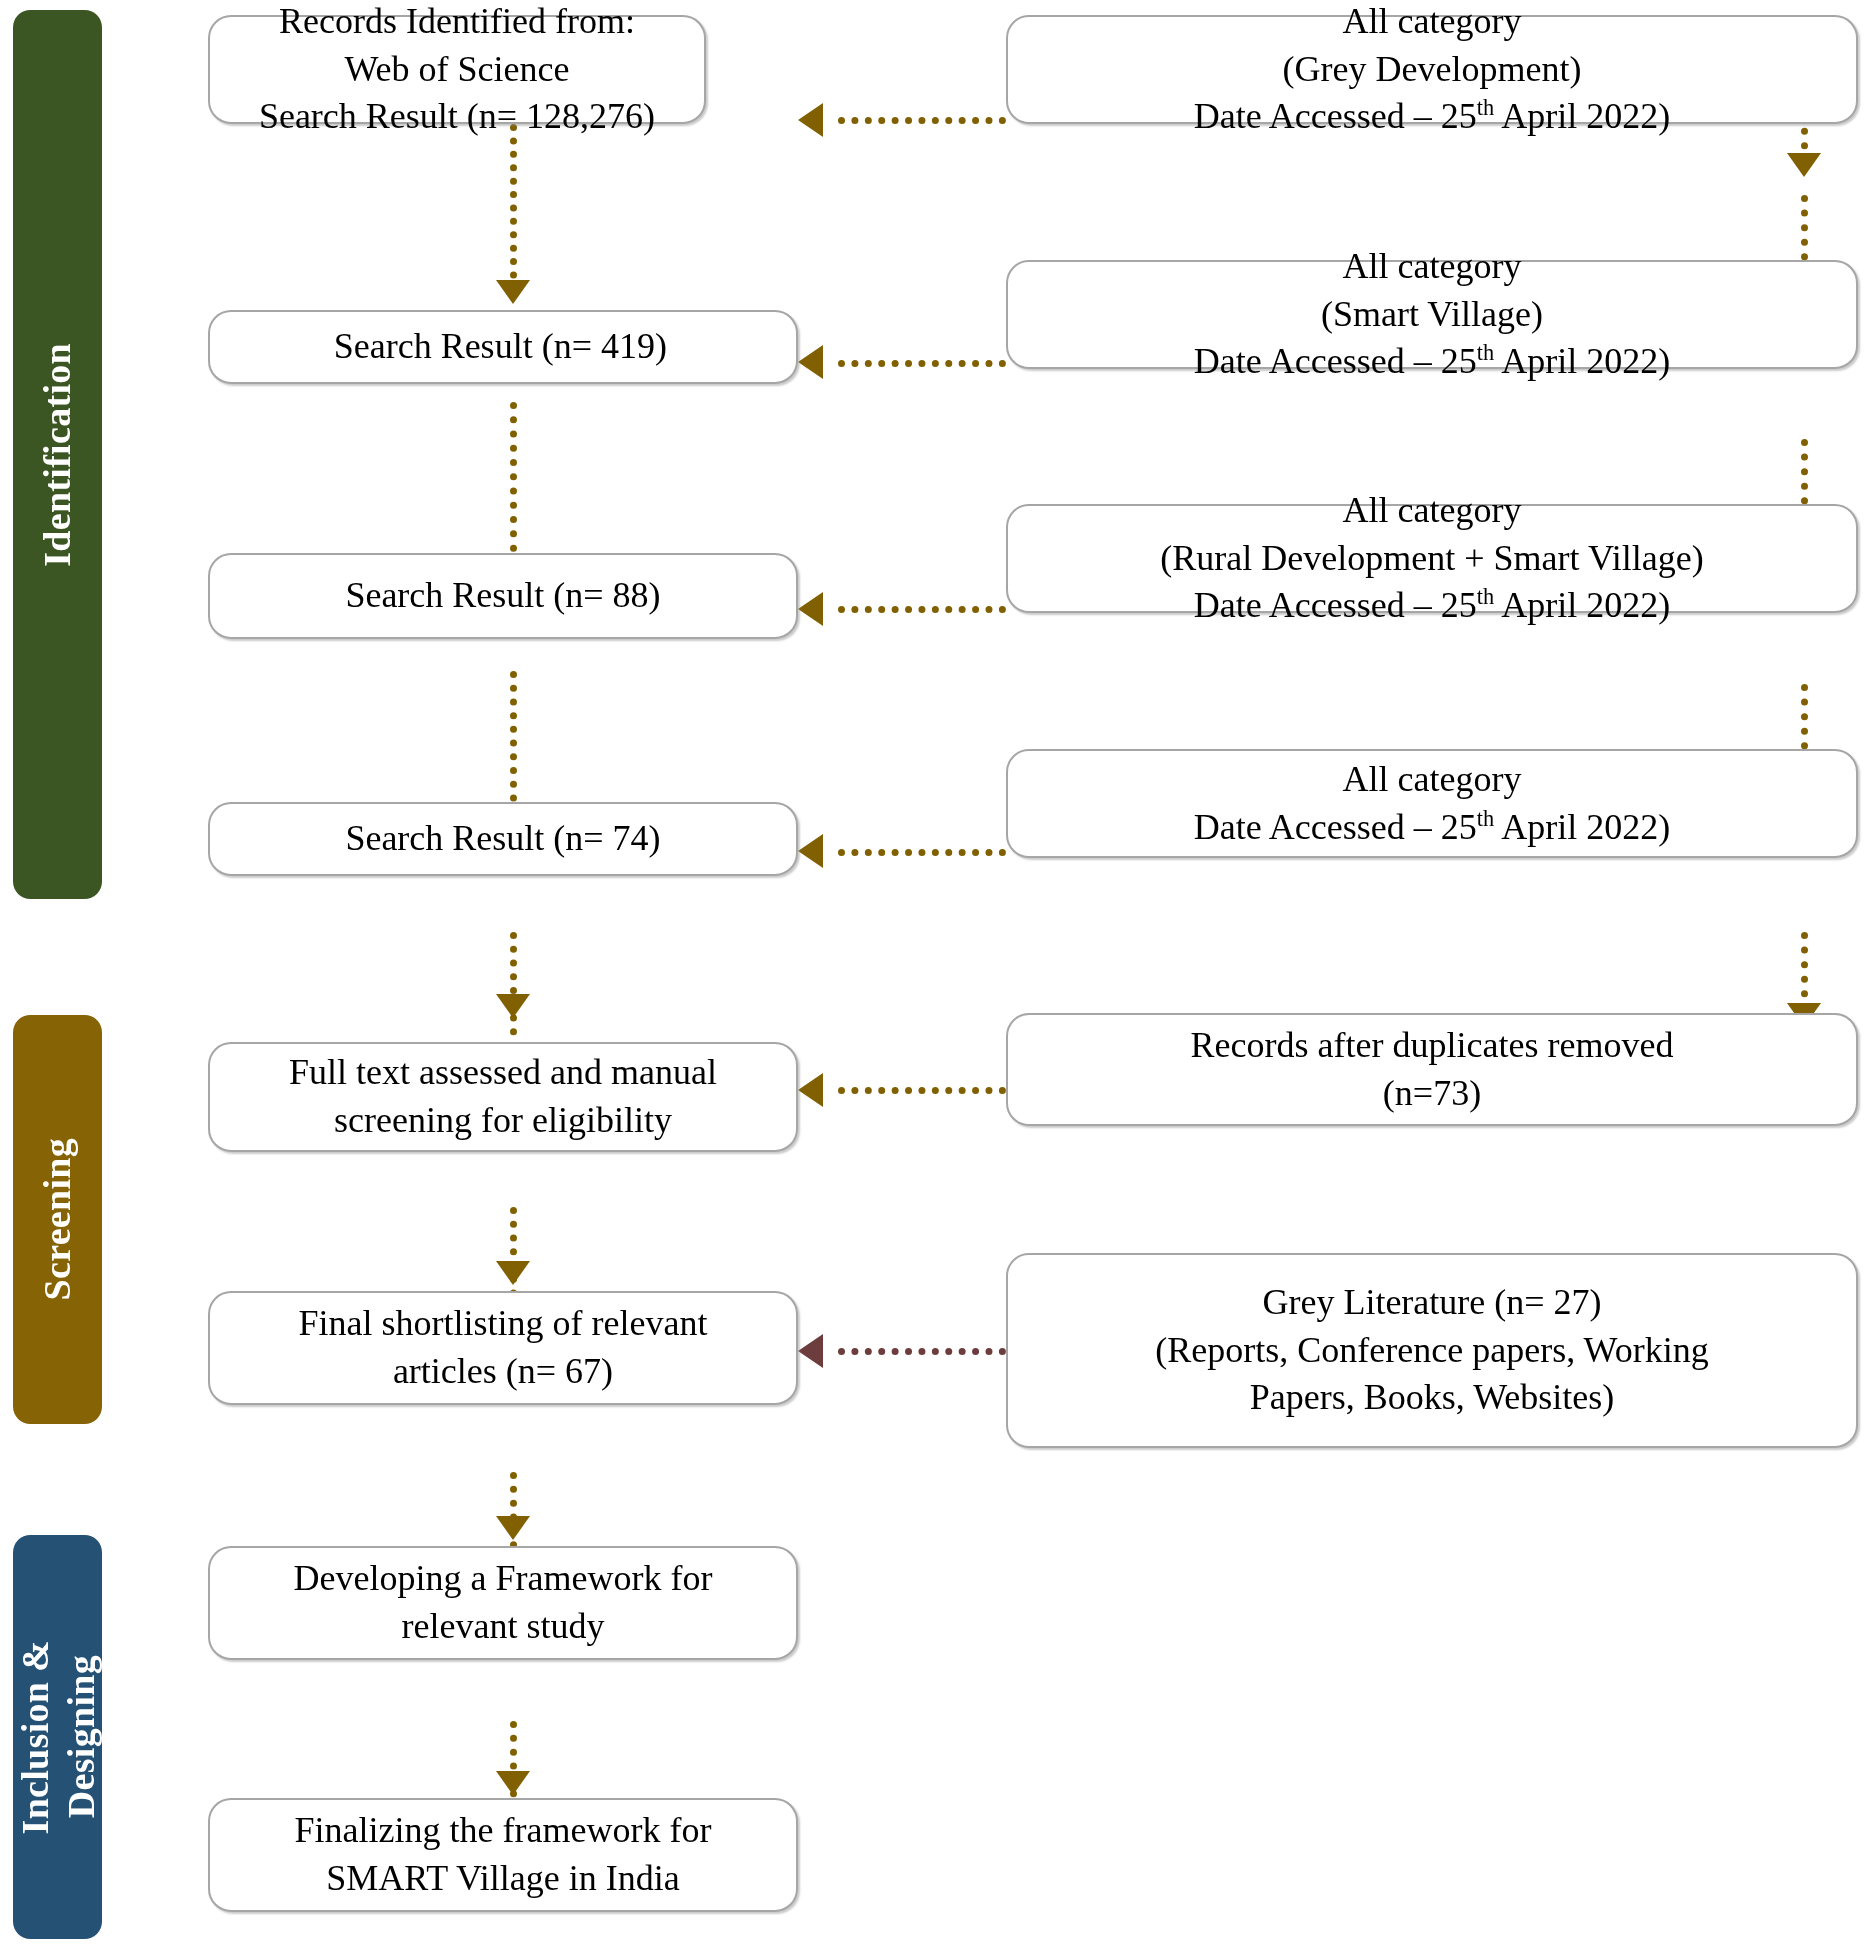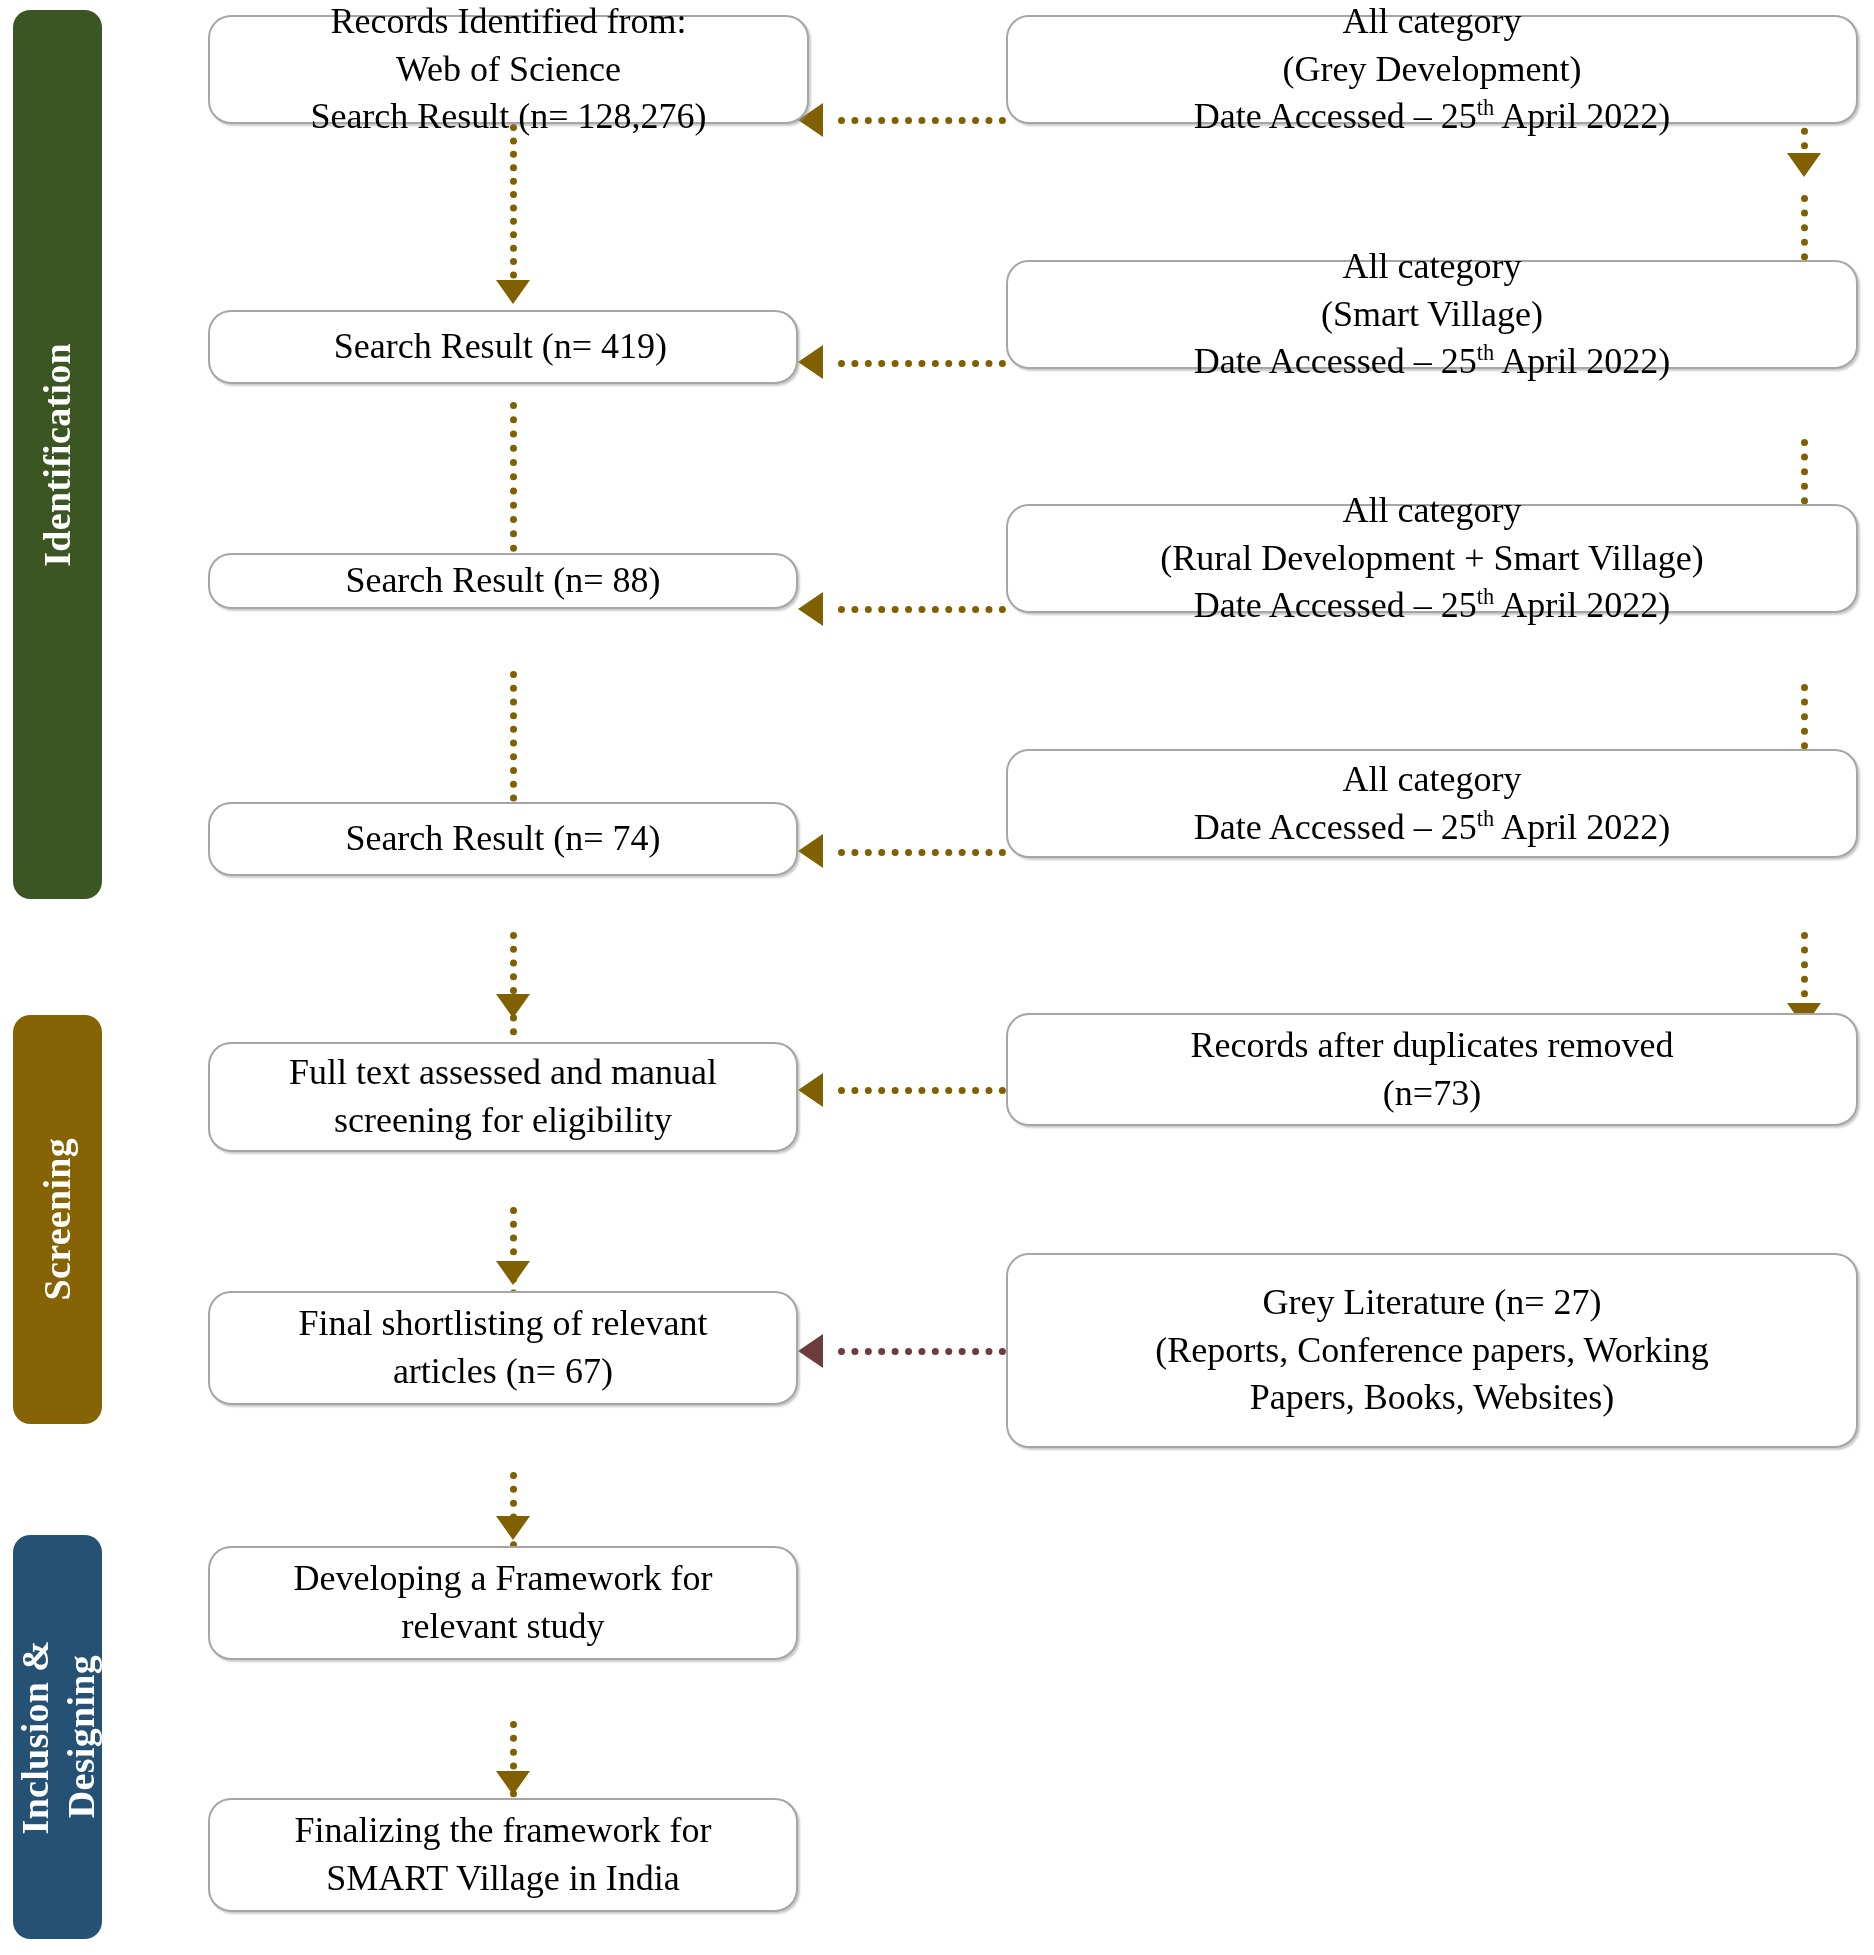--- a/index.html
+++ b/index.html
@@ -157,31 +157,31 @@
 
   <div class="vline" style="left:1801px;top:439px;height:80px;border-left-color:#806000;"></div>
   <div class="arrow-down" style="left:1787px;top:510px;border-top:24px solid #806000;"></div>
 
   <div class="vline" style="left:1801px;top:684px;height:80px;border-left-color:#806000;"></div>
   <div class="arrow-down" style="left:1787px;top:757px;border-top:24px solid #806000;"></div>
 
   <div class="vline" style="left:1801px;top:932px;height:80px;border-left-color:#806000;"></div>
   <div class="arrow-down" style="left:1787px;top:1003px;border-top:24px solid #806000;"></div>
 
-  <div class="box" id="box-records-identified" style="left:208px;top:14.8px;width:601px;height:109px;">
+  <div class="box" id="box-records-identified" style="left:208px;top:14.8px;width:498px;height:109px;">
     <span class="lines">Records Identified from:
 Web of Science
 Search Result (n= 128,276)</span>
   </div>
 
   <div class="box" id="box-search-result-419" style="left:208px;top:310px;width:590px;height:74px;padding-left:12px;">
     <span class="lines">Search Result (n= 419)</span>
   </div>
 
-  <div class="box" id="box-search-result-88" style="left:208px;top:553px;width:590px;height:56px;">
+  <div class="box" id="box-search-result-88" style="left:208px;top:553px;width:590px;height:86px;">
     <span class="lines">Search Result (n= 88)</span>
   </div>
 
   <div class="box" id="box-search-result-74" style="left:208px;top:802px;width:590px;height:74px;">
     <span class="lines">Search Result (n= 74)</span>
   </div>
 
   <div class="box" id="box-full-text-assessed" style="left:208px;top:1042px;width:590px;height:110px;">
     <span class="lines">Full text assessed and manual
 screening for eligibility</span>

